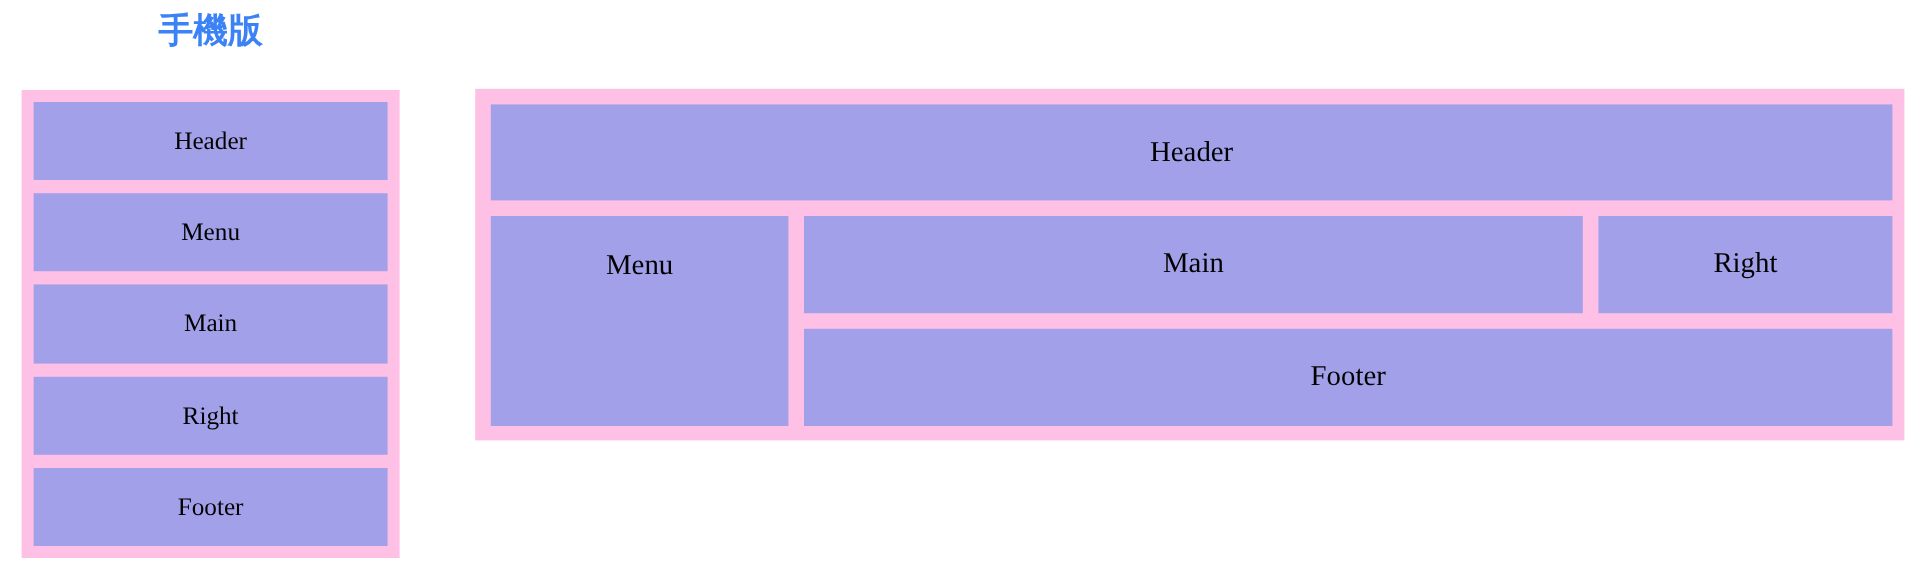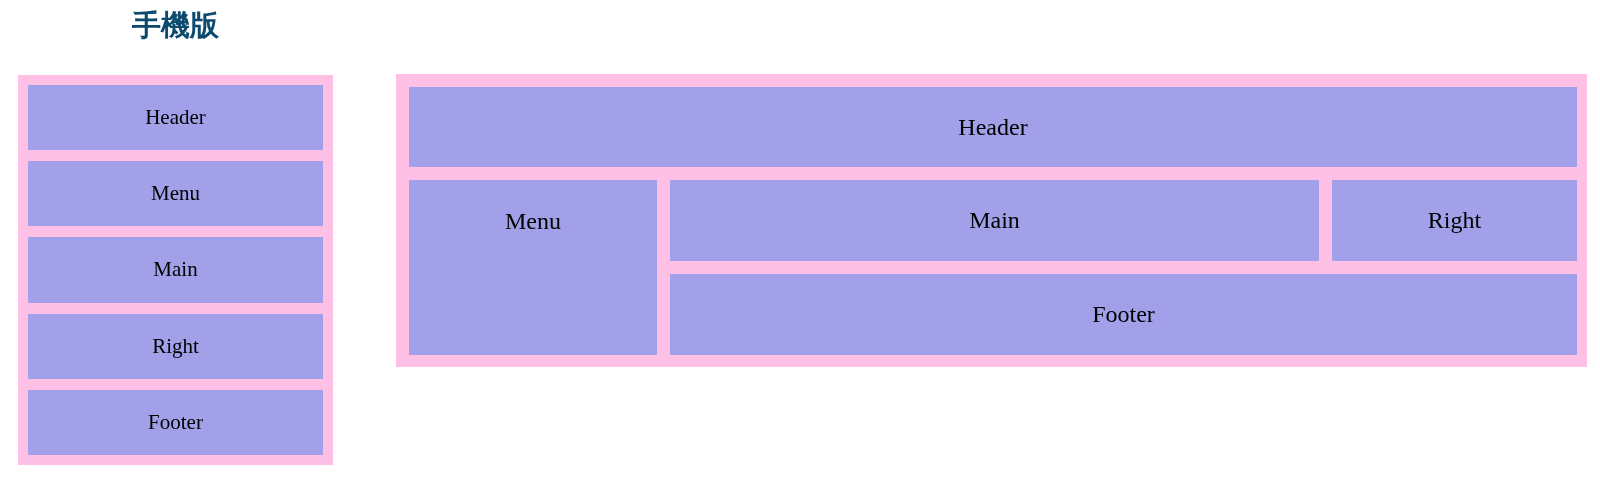--- a/index.html
+++ b/index.html
@@ -17,21 +17,21 @@
     color: #000000;
   }
   .section-title {
     position: absolute;
     top: 7px;
     font-family: "DejaVu Sans", "Liberation Sans", sans-serif;
     font-weight: bold;
     font-size: 29px;
     line-height: 36px;
     text-align: center;
-    color: #0c4a6e;
+    color: #3b82f6;
   }
   .mobile-title  { left: 18px;  width: 315px; }
   .desktop-title { left: 396px; width: 1191px; }
 
   .pink-wrap {
     position: absolute;
     background: var(--pink, #ffc0e6);
     box-sizing: border-box;
   }
   .mobile-container {

